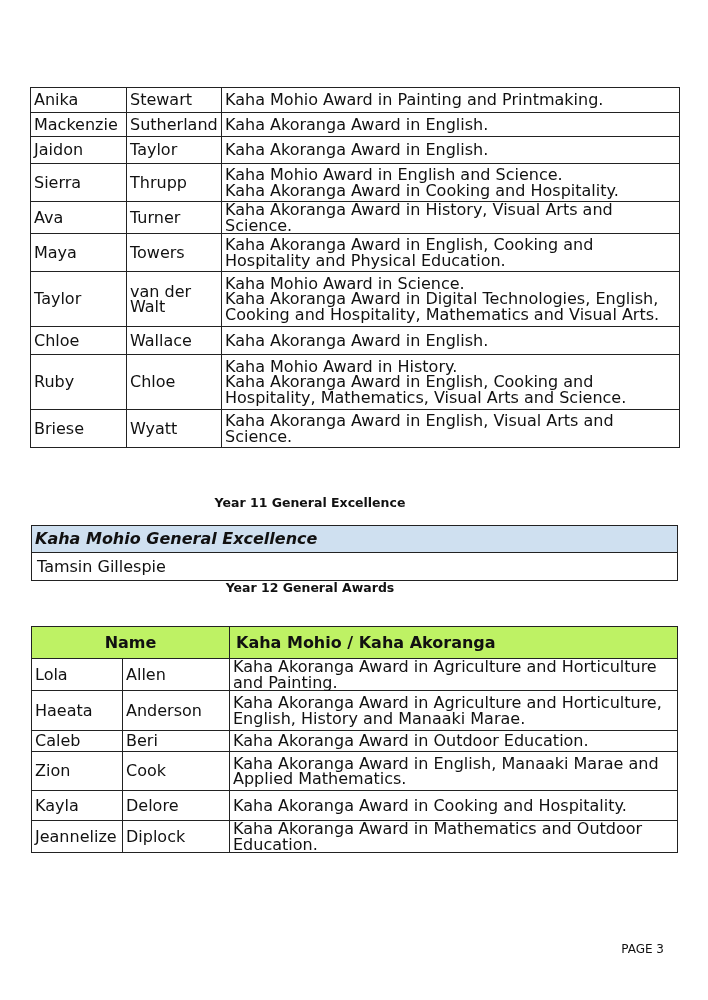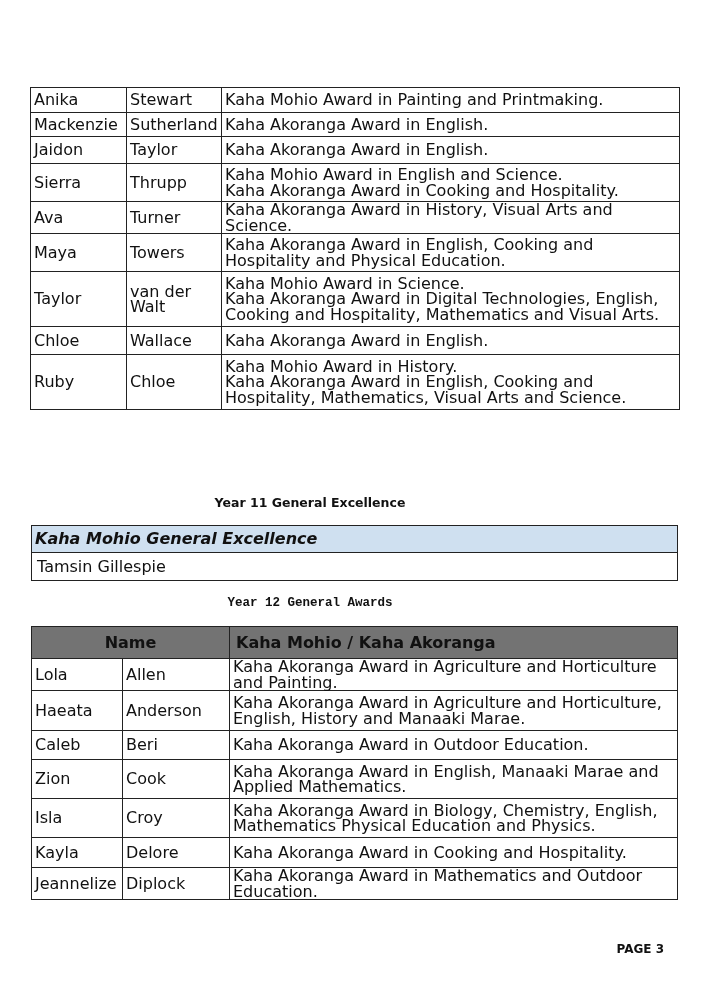--- a/index.html
+++ b/index.html
@@ -8,24 +8,24 @@
   .tbl td, .tbl th { border: 1.3px solid #222; padding: 0 3px; vertical-align: middle; font-weight: normal; text-align: left; }
   #t1 { left: 30px; top: 87px; width: 650px; }
   #t1 col.c1 { width: 96px; } #t1 col.c2 { width: 95px; }
   .award div { white-space: normal; }
   .section-title { position: absolute; left: 0; width: 620px; text-align: center; font-weight: bold; font-size: 12.5px; }
   #t2 { left: 31px; top: 525px; width: 647px; }
   #t2 th { background: #cfe0f0; font-style: italic; font-weight: bold; height: 26px; }
   #t2 td { height: 27px; padding-left: 5px; }
   #t3 { left: 31px; top: 626px; width: 647px; }
   #t3 col.c1 { width: 91px; } #t3 col.c2 { width: 107px; }
-  #t3 th { background: #737373; font-weight: bold; height: 31px; }
+  #t3 th { background: #bef264; font-weight: bold; height: 31px; }
   #t3 th.name-h { text-align: center; }
   #t3 th.award-h { padding-left: 6px; }
-  .page-num { position: absolute; right: 44px; top: 942px; font-weight: bold; font-size: 12px; }
+  .page-num { position: absolute; right: 44px; top: 942px; font-weight: normal; font-size: 12px; }
 </style>
 </head>
 <body>
 
 <table class="tbl" id="t1">
   <colgroup>
       <col class="c1">
       <col class="c2">
       <col>
     </colgroup>
@@ -89,39 +89,46 @@
         </td>
       </tr>
       <tr style="height: 55px;">
         <td>Ruby</td>
         <td>Chloe</td>
         <td class="award">
           <div>Kaha Mohio Award in History.</div>
           <div>Kaha Akoranga Award in English, Cooking and Hospitality, Mathematics, Visual Arts and Science.</div>
         </td>
       </tr>
+      <tr style="height: 38px;">
+        <td>Briese</td>
+        <td>Wyatt</td>
+        <td class="award">
+          <div>Kaha Akoranga Award in English, Visual Arts and Science.</div>
+        </td>
+      </tr>
     </tbody>
 </table>
 
 <div class="section-title" style="top:495px;">Year 11 General Excellence</div>
 
 <table class="tbl" id="t2">
   <thead>
     <tr>
       <th>Kaha Mohio General Excellence</th>
     </tr>
   </thead>
   <tbody>
     <tr>
       <td>Tamsin Gillespie</td>
     </tr>
   </tbody>
 </table>
 
-<div class="section-title" style="top:596px;font-family:Liberation Mono, monospace;">Year 12 General Awards</div>
+<div class="section-title" style="top:580px;">Year 12 General Awards</div>
 
 <table class="tbl" id="t3">
   <colgroup>
       <col class="c1">
       <col class="c2">
       <col>
     </colgroup>
   <thead>
     <tr>
       <th class="name-h" colspan="2">Name</th>
@@ -136,39 +143,32 @@
           <div>Kaha Akoranga Award in Agriculture and Horticulture and Painting.</div>
         </td>
       </tr>
       <tr style="height: 40px;">
         <td>Haeata</td>
         <td>Anderson</td>
         <td class="award">
           <div>Kaha Akoranga Award in Agriculture and Horticulture, English, History and Manaaki Marae.</div>
         </td>
       </tr>
-      <tr style="height: 29px;">
+      <tr style="height: 21px;">
         <td>Caleb</td>
         <td>Beri</td>
         <td class="award">
           <div>Kaha Akoranga Award in Outdoor Education.</div>
         </td>
       </tr>
       <tr style="height: 39px;">
         <td>Zion</td>
         <td>Cook</td>
         <td class="award">
           <div>Kaha Akoranga Award in English, Manaaki Marae and Applied Mathematics.</div>
-        </td>
-      </tr>
-      <tr style="height: 39px;">
-        <td>Isla</td>
-        <td>Croy</td>
-        <td class="award">
-          <div>Kaha Akoranga Award in Biology, Chemistry, English, Mathematics Physical Education and Physics.</div>
         </td>
       </tr>
       <tr style="height: 30px;">
         <td>Kayla</td>
         <td>Delore</td>
         <td class="award">
           <div>Kaha Akoranga Award in Cooking and Hospitality.</div>
         </td>
       </tr>
       <tr style="height: 30px;">

